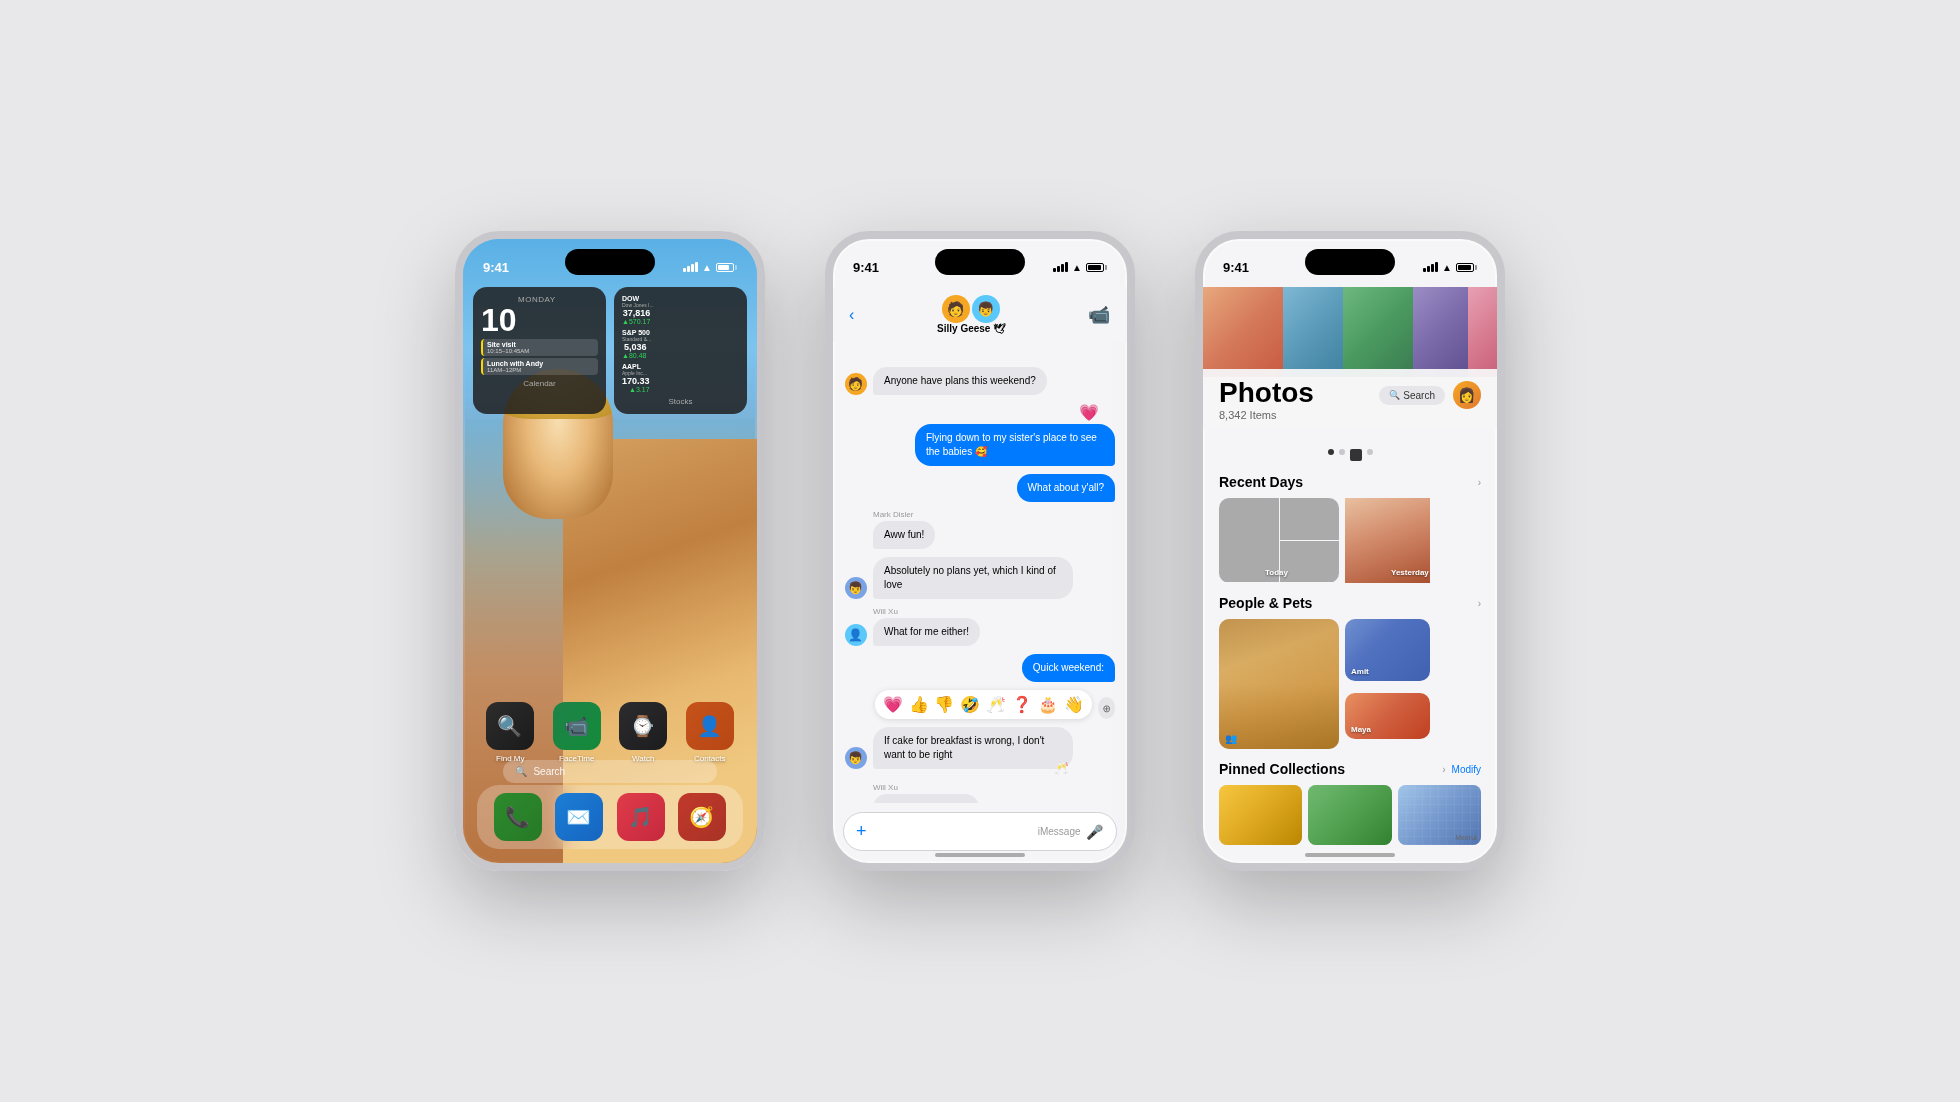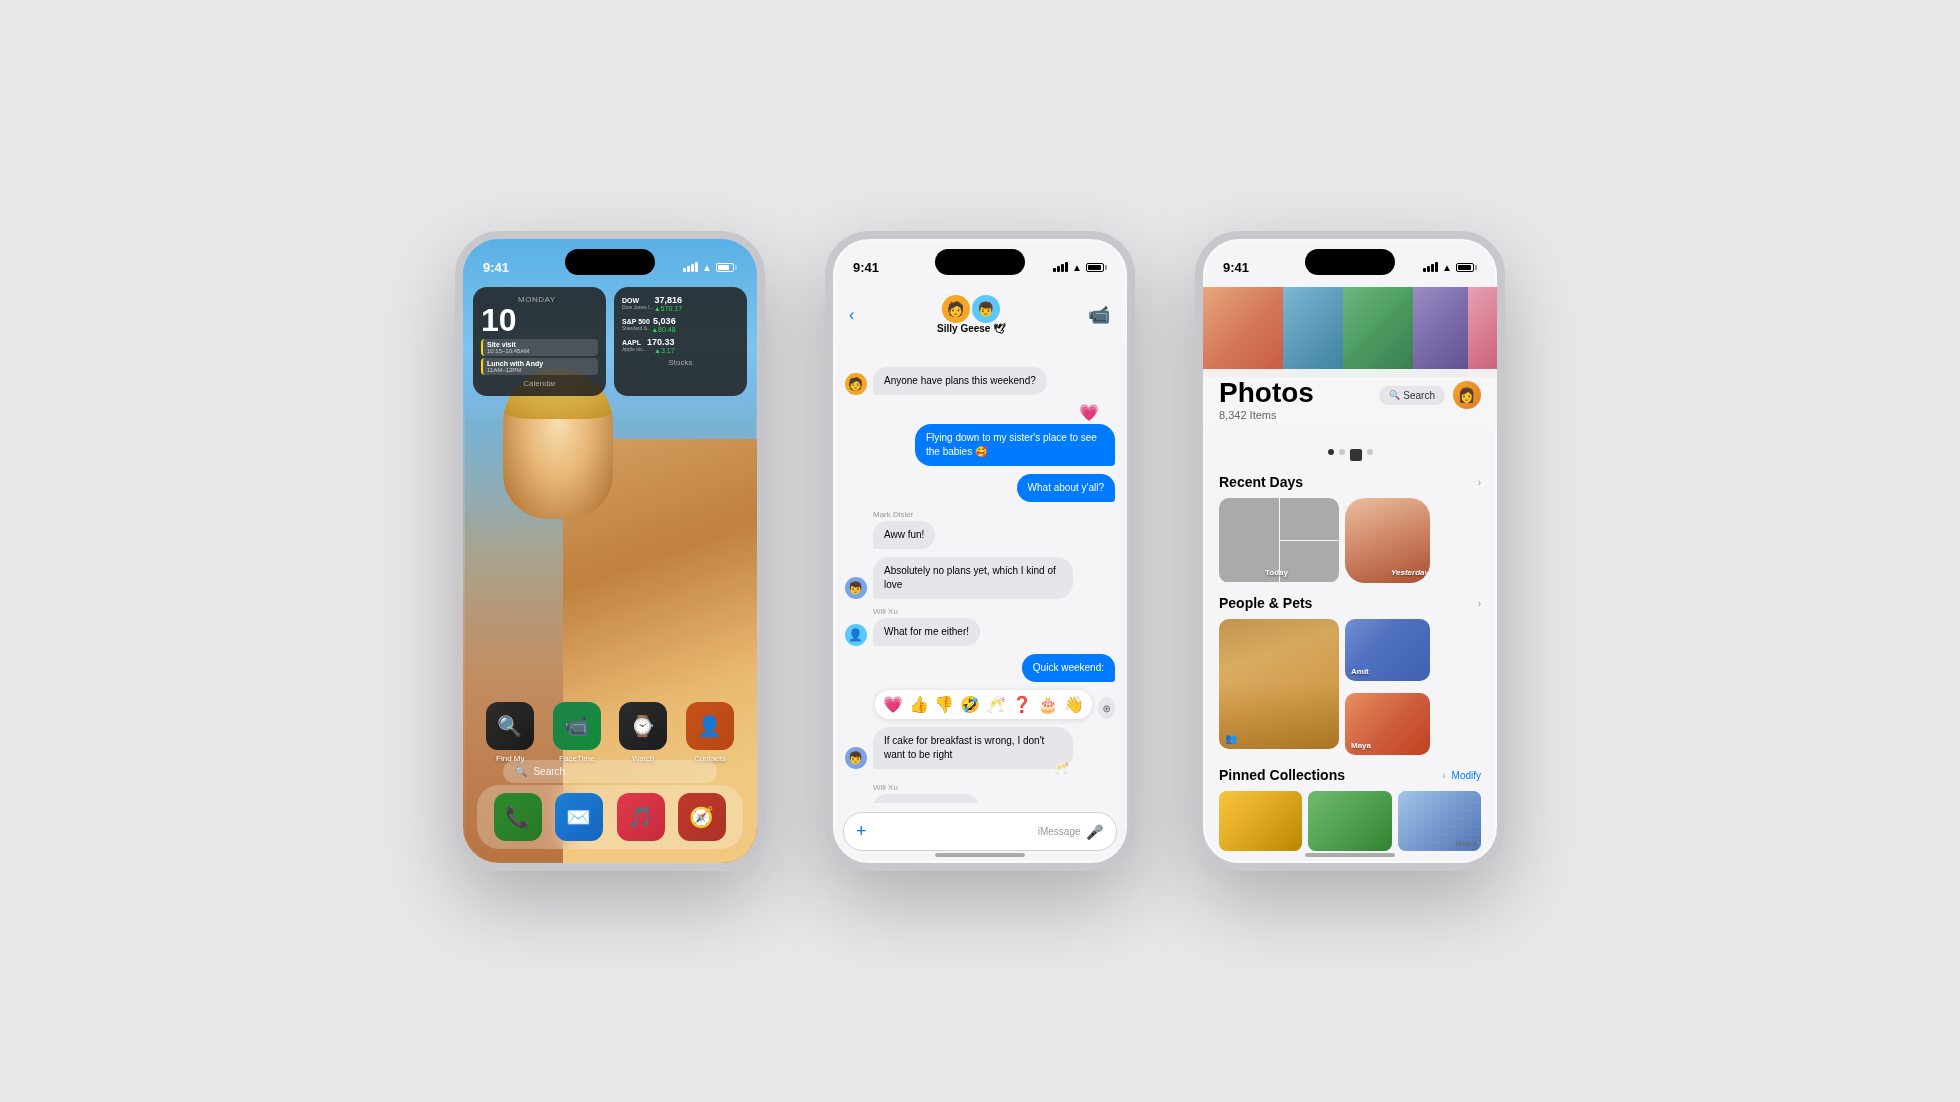--- a/index.html
+++ b/index.html
@@ -133,22 +133,24 @@
     .widget-stocks {
       flex: 1;
       background: rgba(30,30,30,0.85);
       border-radius: 14px;
       padding: 8px;
       color: #fff;
     }
 
     .stock-item {
       display: flex;
+      justify-content: space-between;
       align-items: baseline;
       margin-bottom: 4px;
+      flex-direction: column;
     }
 
     .stock-name { font-size: 7px; font-weight: 600; }
     .stock-sub { font-size: 5px; color: #aaa; }
     .stock-price { font-size: 9px; font-weight: 700; }
     .stock-change { font-size: 7px; color: #30d158; }
 
     
     .app-grid {
       position: absolute;
@@ -503,25 +505,24 @@
       color: #007AFF;
     }
 
     .recent-days-grid {
       display: flex;
       gap: 6px;
       margin-bottom: 12px;
     }
 
     .recent-day-card {
-      border-radius: 20px;
+      border-radius: 0;
       overflow: hidden;
       position: relative;
       background: #ddd;
-      font-style: italic;
     }
 
     .recent-day-card.small {
       width: 85px;
       height: 85px;
     }
 
     .day-label {
       position: absolute;
       bottom: 6px;
@@ -552,21 +553,21 @@
     }
 
     .people-card.small-top {
       width: 85px;
       height: 62px;
       margin-bottom: 6px;
     }
 
     .people-card.small-bottom {
       width: 85px;
-      height: 62px;
+      height: 46px;
     }
 
     .people-name {
       position: absolute;
       bottom: 5px;
       left: 6px;
       font-size: 8px;
       font-weight: 600;
       color: #fff;
       text-shadow: 0 1px 2px rgba(0,0,0,0.5);

